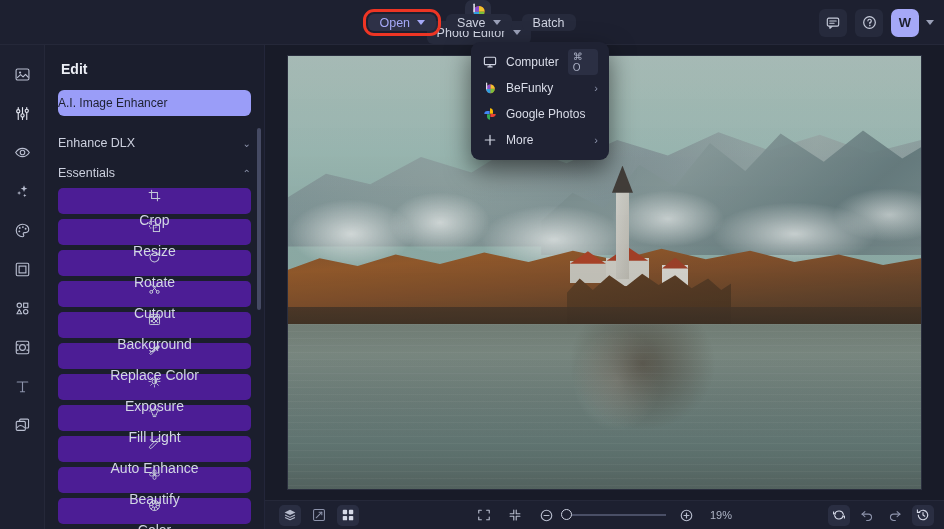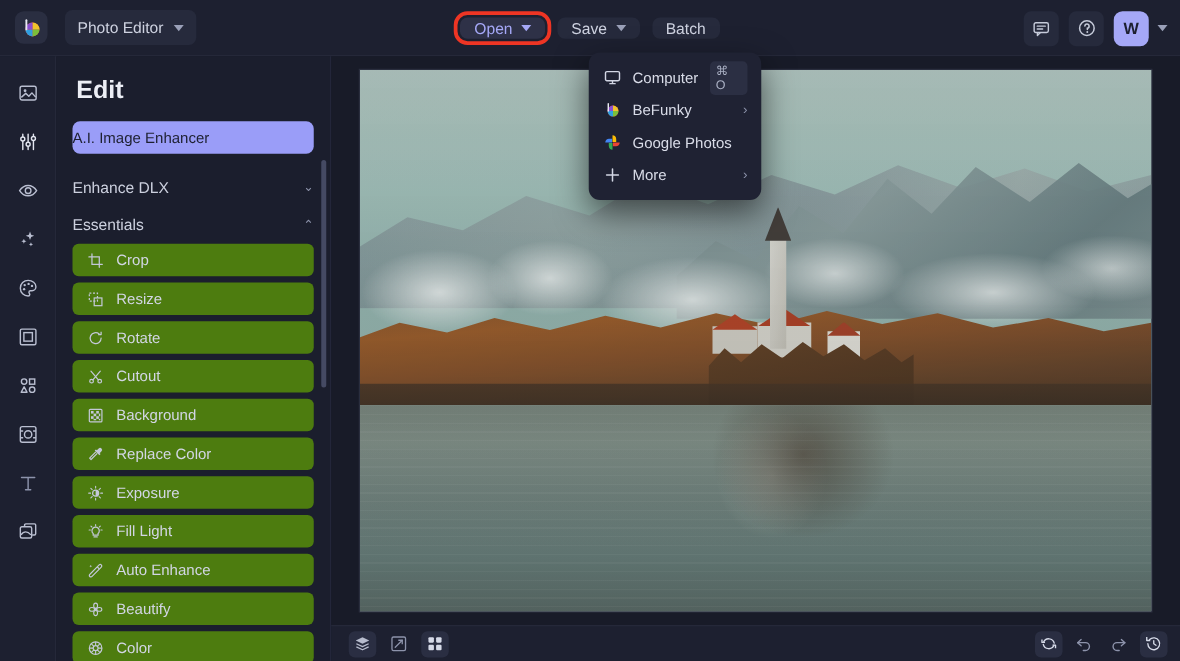--- a/index.html
+++ b/index.html
@@ -11,20 +11,21 @@
     color: #d7dae6;
   }
   .app { position: relative; width: 944px; height: 529px; }
 
   
   .topbar {
     position: absolute; top: 0; left: 0; width: 944px; height: 45px;
     background: #1d2030;
     display: flex; align-items: center;
     border-bottom: 1px solid #252839;
+    flex-direction: column;
   }
   .brand-logo {
     margin-left: 12px; width: 26px; height: 26px; border-radius: 7px;
     background: #2a2e41; display: flex; align-items: center; justify-content: center;
   }
   .brand-logo svg { display:block; }
   .app-switcher {
     margin-left: 14px; height: 28px; padding: 0 10px; border-radius: 6px;
     background: #262a3c; display: flex; align-items: center; gap: 8px;
     font-size: 12.5px; color: #ced2e0; cursor: pointer;
@@ -98,41 +99,41 @@
     cursor: pointer; border-radius: 6px; color: #b9bed0;
   }
 
   
   .panel {
     position: absolute; left: 45px; top: 45px; width: 220px; height: 484px;
     background: #1b1e2d; border-right: 1px solid #23263a;
     overflow: hidden;
   }
   .panel-title {
-    font-size: 20px; font-weight: bold; color: #eceef5;
+    font-size: 14px; font-weight: bold; color: #eceef5;
     padding: 16px 16px 0 16px;
   }
   .enhancer-btn {
     margin: 13px 13px 0 13px; height: 26px; border-radius: 6px;
     background: #9a9df8; color: #1d2030; font-size: 12px;
     display: flex; align-items: center; justify-content: flex-start; cursor: pointer;
     border: none; width: calc(100% - 26px); font-family: "Liberation Sans", sans-serif;
   }
   .section-head {
     margin: 0 13px; height: 30px; display: flex; align-items: center;
     justify-content: space-between; font-size: 12.5px; color: #ccd0de;
     cursor: pointer;
   }
   .section-head.first { margin-top: 12px; }
   .caret { font-size: 10px; color: #8d93ab; }
   .list { margin: 0 13px; }
   .list-item {
-    height: 26px; margin-bottom: 5px; border-radius: 5px; background: #4d7c0f;
+    height: 26px; margin-bottom: 5px; border-radius: 5px; background: #4c1d95;
     display: flex; align-items: center; gap: 10px; padding: 0 11px;
-    font-size: 12px; color: #d2d6e4; cursor: pointer;
+    font-size: 14px; color: #d2d6e4; cursor: pointer; flex-direction: column;
   }
   .li-icon { width: 14px; height: 14px; display:flex; align-items:center; justify-content:center; flex:0 0 14px; color:#c3c8d8;}
   .scrollbar {
     position: absolute; right: 3px; top: 83px; width: 4px; height: 182px;
     background: #454a63; border-radius: 2px;
   }
 
   
   .canvas {
     position: absolute; left: 265px; top: 45px; width: 679px; height: 455px;
@@ -655,20 +656,48 @@
       <div class="bb-icon active">
         <svg width="14" height="14" viewBox="0 0 16 16">
           <rect x="2" y="2" width="5" height="5" rx="1" fill="#d6dae8"></rect>
           <rect x="9" y="2" width="5" height="5" rx="1" fill="#d6dae8"></rect>
           <rect x="2" y="9" width="5" height="5" rx="1" fill="#d6dae8"></rect>
           <rect x="9" y="9" width="5" height="5" rx="1" fill="#d6dae8"></rect>
         </svg>
       </div>
     </div>
 
+    <div class="bb-center">
+      <div class="bb-icon">
+        <svg width="14" height="14" viewBox="0 0 16 16">
+          <path d="M2 5.6V2.6h3M14 5.6V2.6h-3M2 10.4v3h3M14 10.4v3h-3" fill="none" stroke="#b7bccd" stroke-width="1.3" stroke-linecap="round" stroke-linejoin="round"></path>
+        </svg>
+      </div>
+      <div class="bb-icon">
+        <svg width="14" height="14" viewBox="0 0 16 16">
+          <path d="M6.6 2.4v4.2H2.4M9.4 2.4v4.2h4.2M6.6 13.6V9.4H2.4M9.4 13.6V9.4h4.2" fill="none" stroke="#b7bccd" stroke-width="1.3" stroke-linecap="round" stroke-linejoin="round"></path>
+        </svg>
+      </div>
+      <div class="bb-icon">
+        <svg width="15" height="15" viewBox="0 0 16 16">
+          <circle cx="8" cy="8" r="5.6" fill="none" stroke="#b7bccd" stroke-width="1.2"></circle>
+          <path d="M5.4 8h5.2" stroke="#b7bccd" stroke-width="1.3" stroke-linecap="round"></path>
+        </svg>
+      </div>
+      <div class="slider-track">
+        <div class="slider-knob"></div>
+      </div>
+      <div class="bb-icon">
+        <svg width="15" height="15" viewBox="0 0 16 16">
+          <circle cx="8" cy="8" r="5.6" fill="none" stroke="#b7bccd" stroke-width="1.2"></circle>
+          <path d="M5.4 8h5.2M8 5.4v5.2" stroke="#b7bccd" stroke-width="1.3" stroke-linecap="round"></path>
+        </svg>
+      </div>
+      <div class="zoom-label">19%</div>
+    </div>
 
     <div class="bb-right">
       <div class="bb-icon active">
         <svg width="14" height="14" viewBox="0 0 16 16">
           <path d="M3.2 6.6A5.2 5.2 0 0 1 13 7.4" fill="none" stroke="#d6dae8" stroke-width="1.25" stroke-linecap="round"></path>
           <path d="M12.8 9.4A5.2 5.2 0 0 1 3 8.6" fill="none" stroke="#d6dae8" stroke-width="1.25" stroke-linecap="round"></path>
           <path d="M1.8 4v2.8h2.8M14.2 12V9.2h-2.8" fill="none" stroke="#d6dae8" stroke-width="1.25" stroke-linejoin="round"></path>
         </svg>
       </div>
       <div class="bb-icon">

